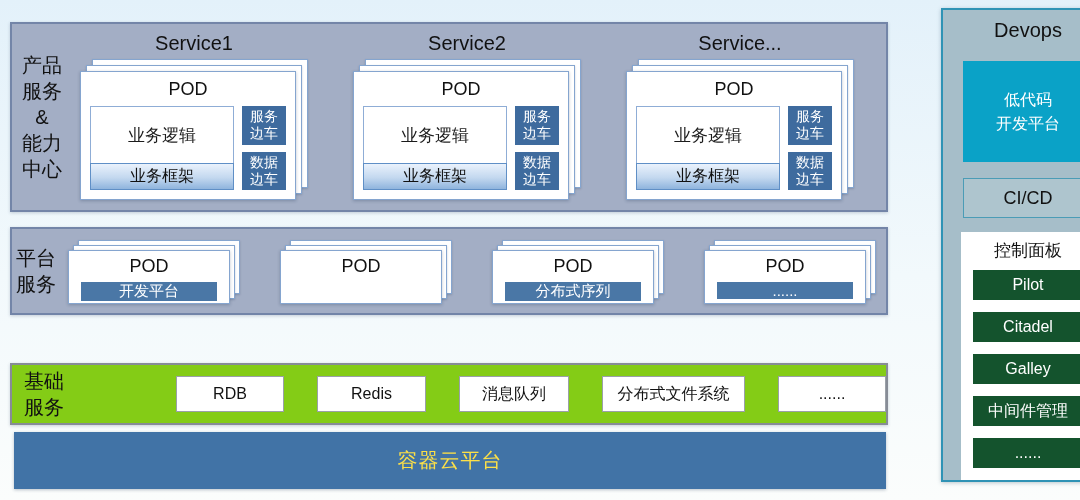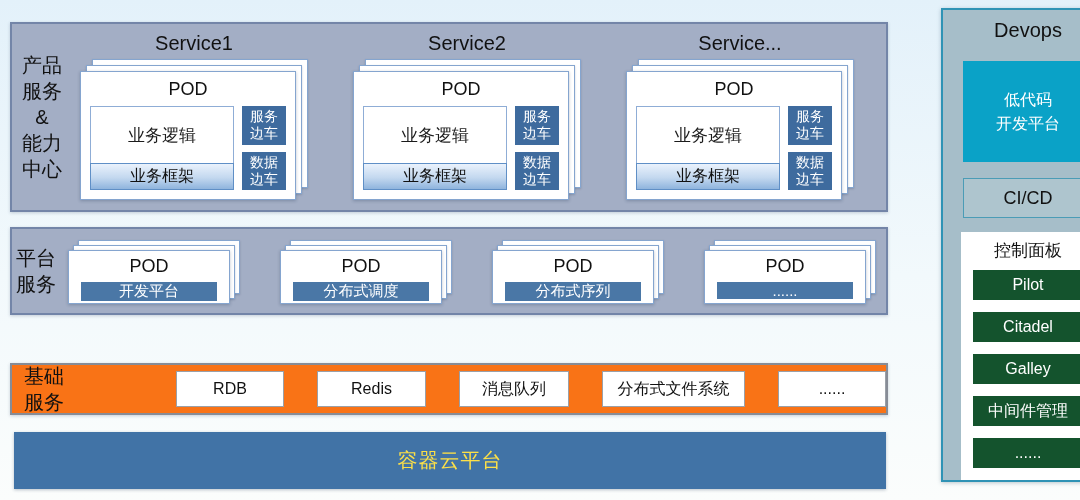--- a/index.html
+++ b/index.html
@@ -13,21 +13,21 @@
   .ws { white-space:pre-line; }
 
   
   .section {
     position:absolute; left:10px; width:878px;
     background:#a3aec5; border:2px solid #7385a8;
     display:flex; box-shadow:0 1px 3px rgba(60,80,110,.25);
   }
   .section-top { top:22px; height:190px; }
   .section-platform { top:227px; height:88px; }
-  .section-infra { top:363px; height:52px; background:#f97316; border-color:#878c96; }
+  .section-infra { top:363px; height:62px; background:#84cc16; border-color:#878c96; }
 
   .side-label {
     width:72px; display:flex; align-items:center; justify-content:center;
     text-align:center; font-size:20px; line-height:1.3; color:#111;
   }
 
   
   .services-row { flex:1; display:flex; gap:45px; padding:4px 32px 10px 8px; }
   .service-group { width:228px; display:flex; flex-direction:column; }
   .service-title { text-align:center; font-size:20px; padding:4px 0 2px; color:#111; }
@@ -216,21 +216,20 @@
         <div class="pod-title">POD</div>
         <div class="platform-box">开发平台</div>
       </div>
     </div>
 
     <div class="platform-group">
       <div class="stack-layer layer-back"></div>
       <div class="stack-layer layer-mid"></div>
       <div class="platform-card">
         <div class="pod-title">POD</div>
-        <div class="platform-box">分布式调度</div>
       </div>
     </div>
 
     <div class="platform-group">
       <div class="stack-layer layer-back"></div>
       <div class="stack-layer layer-mid"></div>
       <div class="platform-card">
         <div class="pod-title">POD</div>
         <div class="platform-box">分布式序列</div>
       </div>

